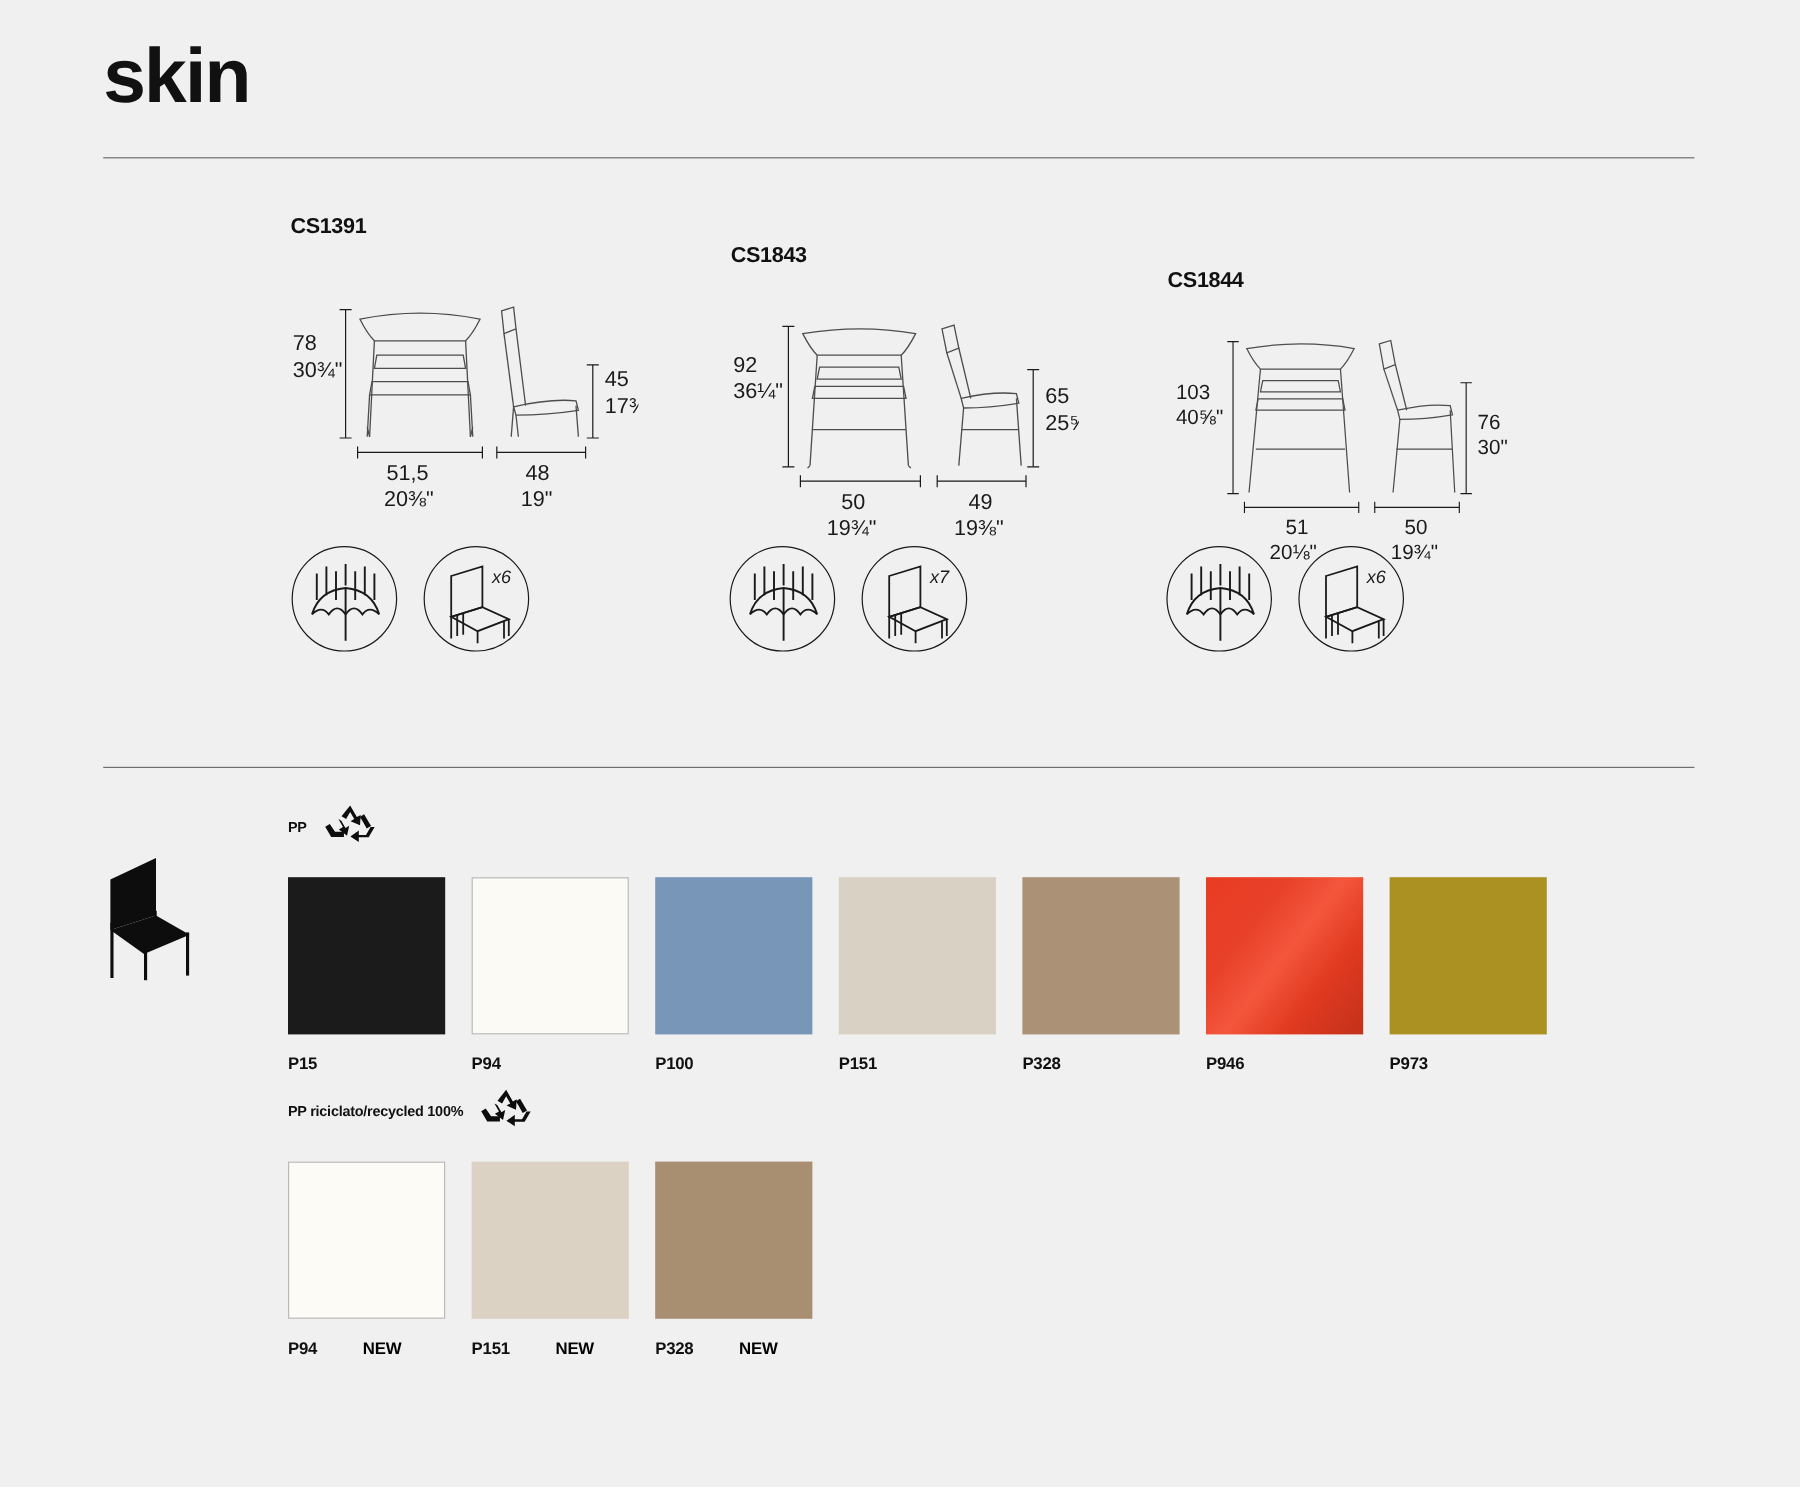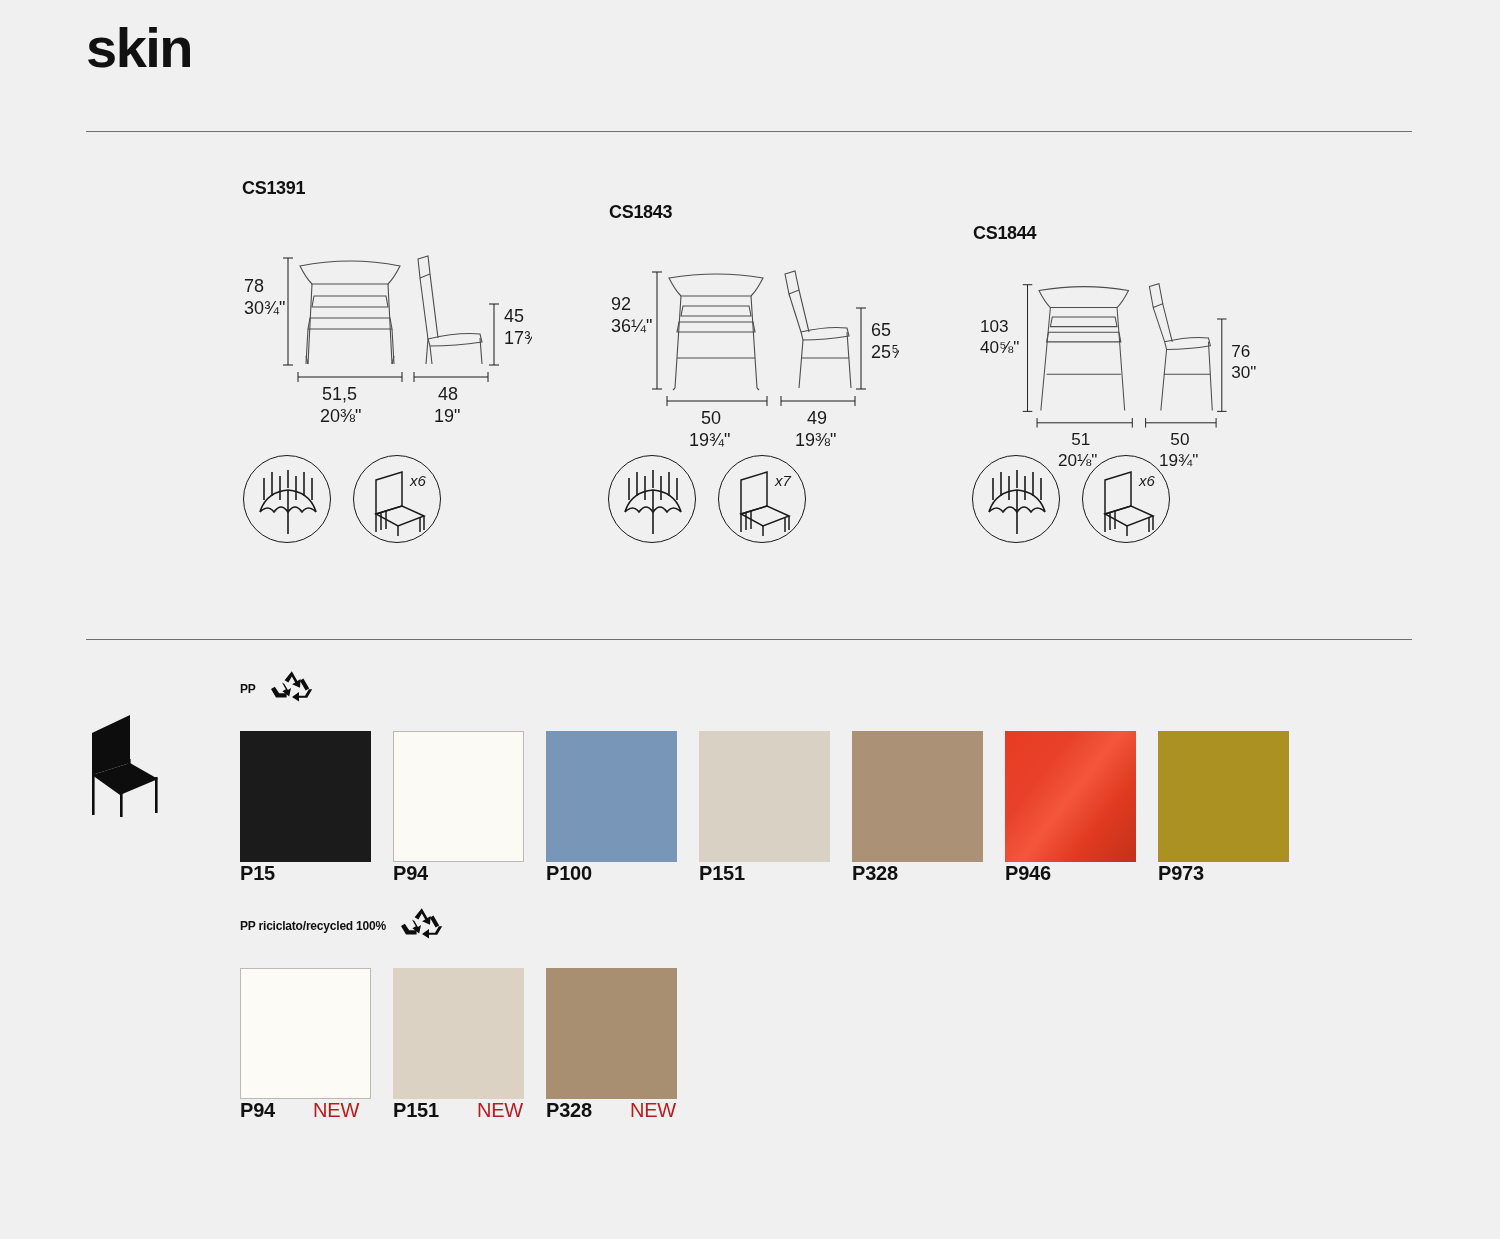--- a/index.html
+++ b/index.html
@@ -7,22 +7,22 @@
     width: 1500px; height: 1239px;
     background: #f0f0f0;
     font-family: "Liberation Sans", sans-serif;
     color: #111;
     overflow: hidden;
   }
   .page { position: relative; width: 1500px; height: 1239px; }
 
   
   .title {
-    position: absolute; left: 86px; top: 20px;
-    font-size: 56px; font-weight: bold; letter-spacing: -1.5px;
+    position: absolute; left: 86px; top: 31px;
+    font-size: 64px; font-weight: bold; letter-spacing: -1.5px;
     line-height: 1;
   }
   .rule-top {
     position: absolute; left: 86px; top: 131px;
     width: 1326px; height: 1px; background: #6f6f6f;
   }
   .rule-mid {
     position: absolute; left: 86px; top: 639px;
     width: 1326px; height: 1px; background: #6f6f6f;
   }
@@ -51,24 +51,24 @@
   }
   .recycle-sym { display: block; }
 
   .swatch-row { display: flex; }
   .swatch-cell { width: 153px; }
   .swatch {
     width: 131px; height: 131px; display: block;
   }
   .swatch.bordered { border: 1px solid #b9b9b9; }
   .swatch-label {
-    margin-top: 0; font-size: 20px; font-weight: bold;
+    margin-top: 16px; font-size: 14px; font-weight: bold;
     letter-spacing: -0.2px; display: flex; align-items: baseline; gap: 38px; text-align: center;
   }
-  .badge-new { color: #b91c1c; font-weight: normal; }
+  .badge-new { color: #000000; font-weight: bold; }
 
   .chair-silhouette { position: absolute; left: 78px; top: 707px; }
 </style>
 </head>
 <body>
 
 <div class="page">
 
   <div class="title">skin</div>
   <div class="rule-top"></div>

